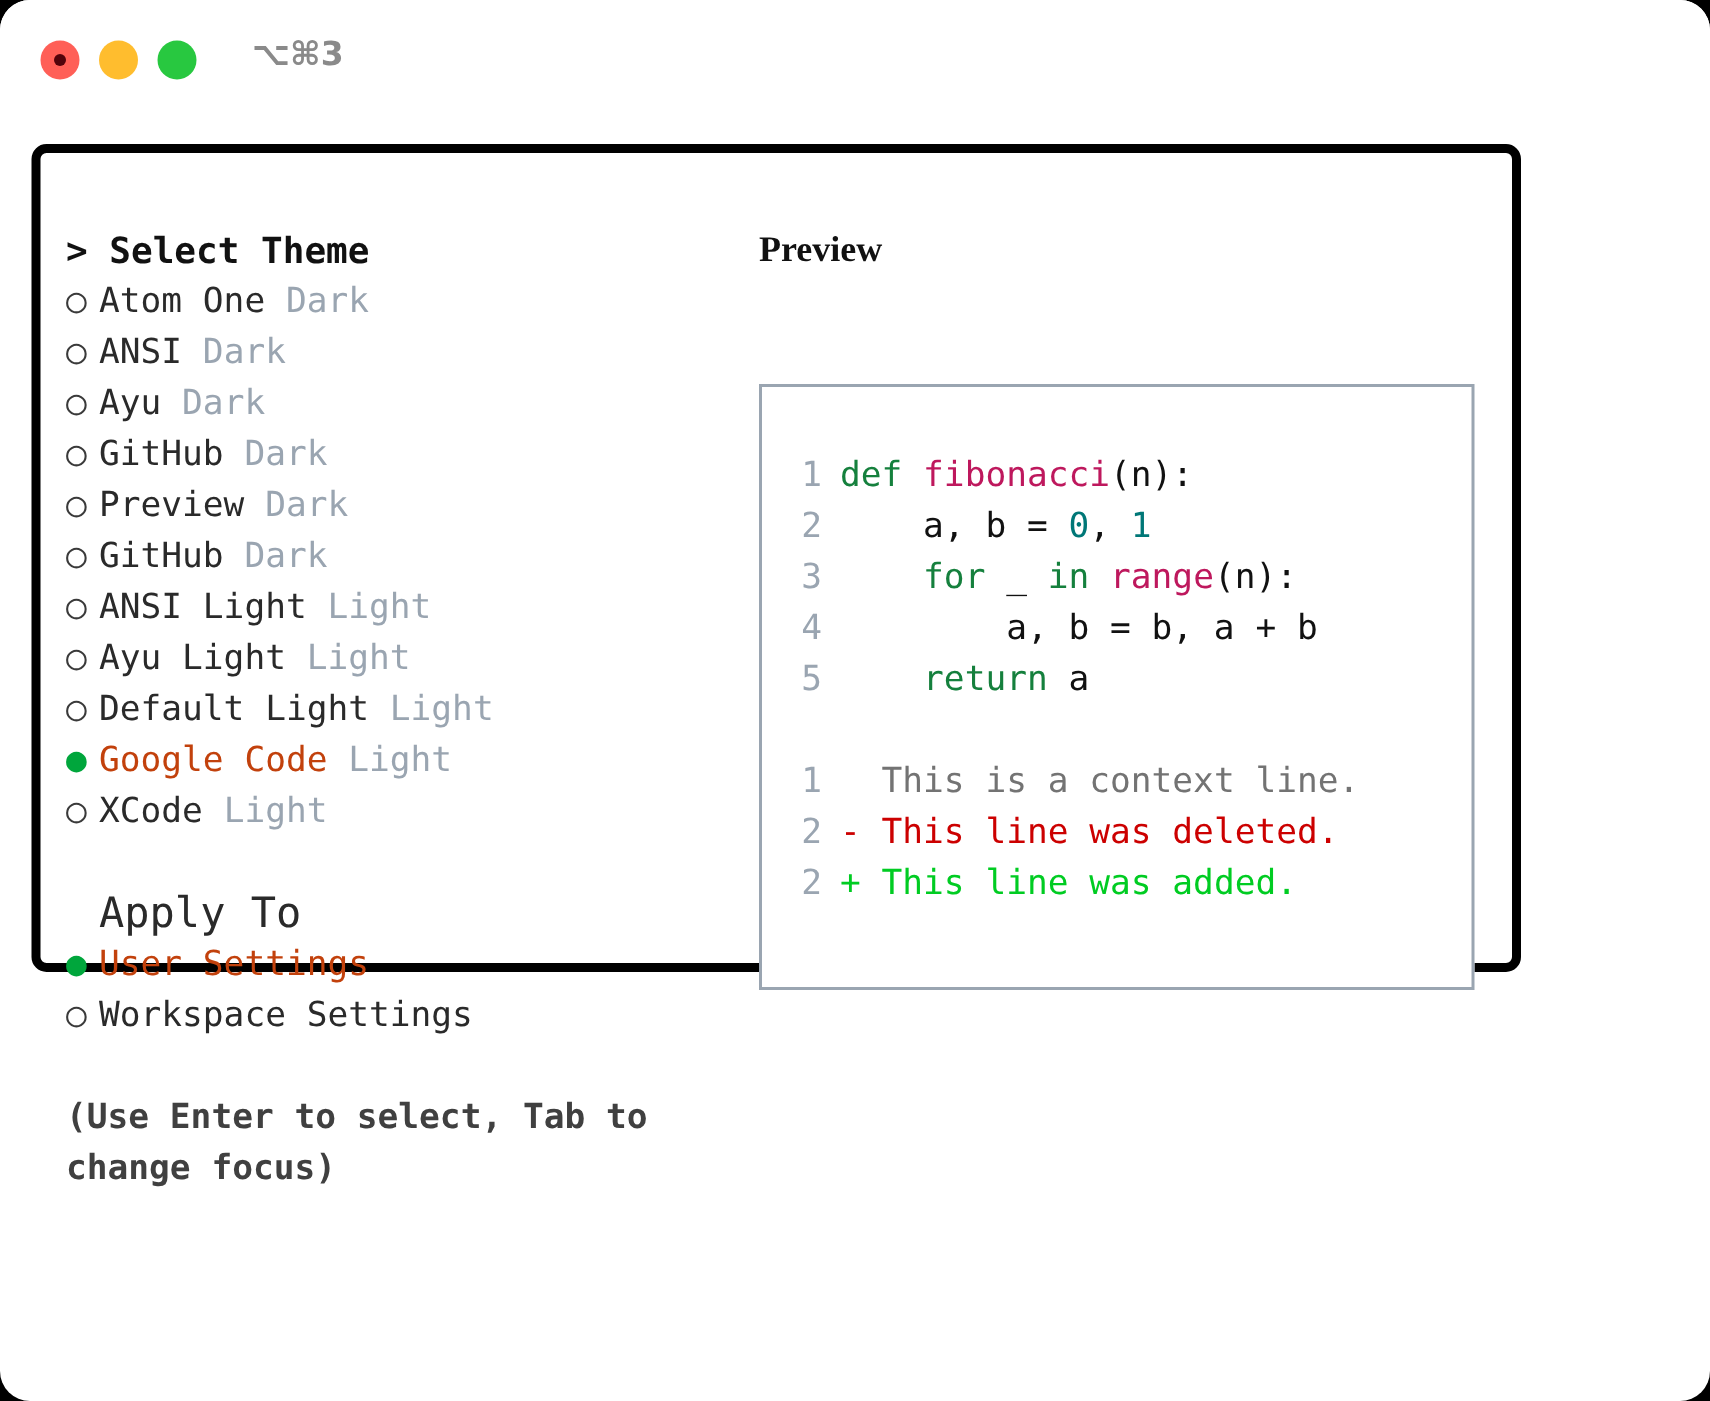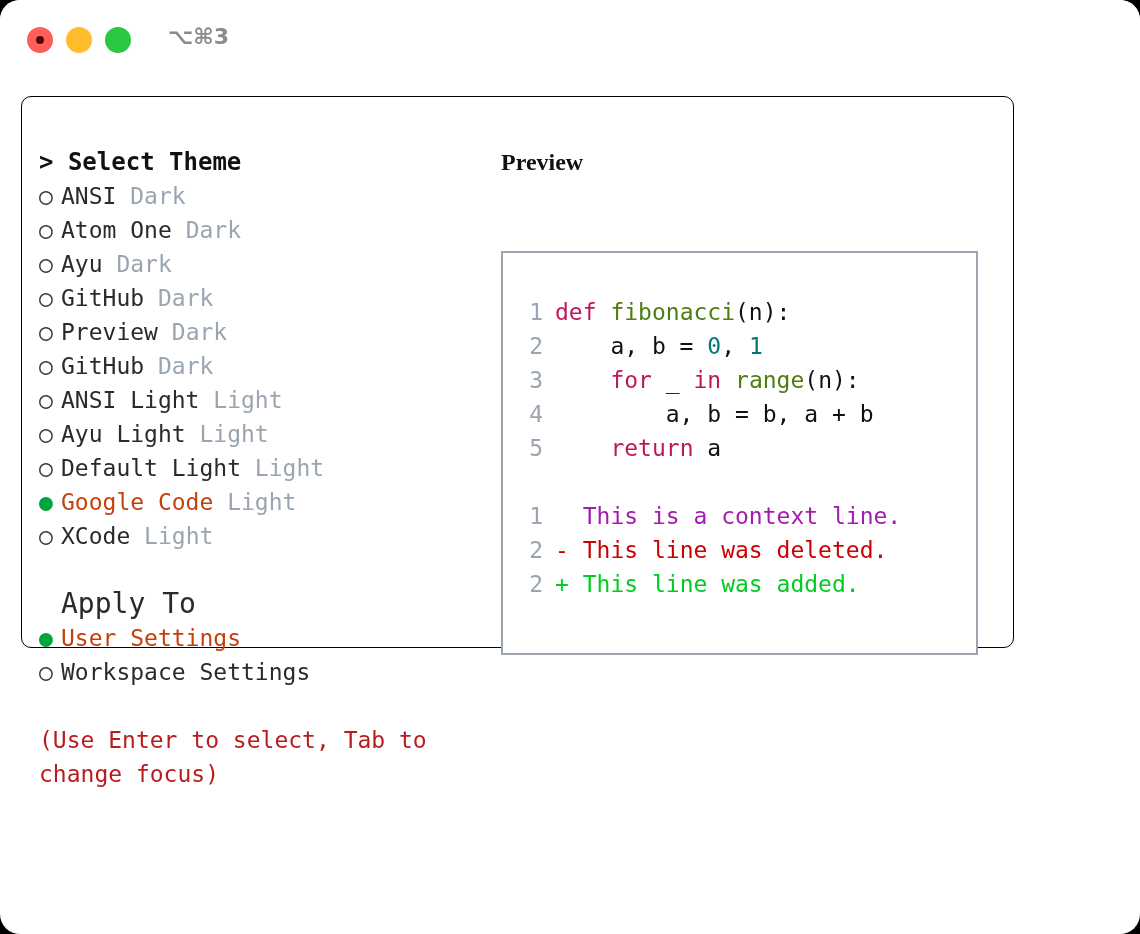--- a/index.html
+++ b/index.html
@@ -50,21 +50,21 @@
     color: #8a8a8a;
     letter-spacing: 0px;
     font-family: "DejaVu Sans", sans-serif;
   }
 
   
   #content-panel {
     position: absolute;
     left: 21px; top: 96px;
     width: 993px; height: 552px;
-    border: 1px solid #000000;
+    border: 6px solid #000000;
     border-radius: 10px;
     background: #ffffff;
   }
 
   
   #left-col {
     position: absolute;
     left: 17px; top: 48px;
     width: 450px;
   }
@@ -101,24 +101,25 @@
     color: #2a2a2a;
     white-space: pre;
     padding-left: 22px;
   }
 
   #spacer-2 { height: 34px; }
 
   #hint {
     font-size: 23px;
     line-height: 34px;
-    color: #b91c1c;
+    color: #404040;
     width: 415px;
     white-space: pre-wrap;
     word-break: normal;
+    font-weight: bold;
   }
 
   
   #right-col {
     position: absolute;
     left: 479px; top: 48px;
     width: 500px;
   }
   #preview-title {
     font-size: 24px;
@@ -144,25 +145,25 @@
     line-height: 34px;
   }
   .code-line { white-space: pre; }
   .lnum {
     display: inline-block;
     width: 26px;
     text-align: right;
     color: #9aa5b1;
     margin-right: 12px;
   }
-  .kw   { color: #be185d; }
-  .fn   { color: #4d7c0f; }
+  .kw   { color: #15803d; }
+  .fn   { color: #be185d; }
   .num  { color: #007777; }
   .plain{ color: #111111; }
-  .ctx  { color: #a21caf; }
+  .ctx  { color: #737373; }
   .del  { color: #cc0000; }
   .add  { color: #00cc22; }
   .blankline { height: 34px; }
 </style>
 </head>
 <body>
 
 <div id="window">
 
   <div id="titlebar">
@@ -173,22 +174,22 @@
     <div id="shortcut">⌥⌘3</div>
   </div>
 
   <div id="content-panel">
 
     <div id="left-col">
 
       <div id="theme-header" class="mono">&gt; Select Theme</div>
 
       <div id="theme-list">
+          <div class="theme-row"><span class="marker marker-off">○</span><span>Atom One</span><span class="row-tag"> Dark</span></div>
           <div class="theme-row"><span class="marker marker-off">○</span><span>ANSI</span><span class="row-tag"> Dark</span></div>
-          <div class="theme-row"><span class="marker marker-off">○</span><span>Atom One</span><span class="row-tag"> Dark</span></div>
           <div class="theme-row"><span class="marker marker-off">○</span><span>Ayu</span><span class="row-tag"> Dark</span></div>
           <div class="theme-row"><span class="marker marker-off">○</span><span>GitHub</span><span class="row-tag"> Dark</span></div>
           <div class="theme-row"><span class="marker marker-off">○</span><span>Preview</span><span class="row-tag"> Dark</span></div>
           <div class="theme-row"><span class="marker marker-off">○</span><span>GitHub</span><span class="row-tag"> Dark</span></div>
           <div class="theme-row"><span class="marker marker-off">○</span><span>ANSI Light</span><span class="row-tag"> Light</span></div>
           <div class="theme-row"><span class="marker marker-off">○</span><span>Ayu Light</span><span class="row-tag"> Light</span></div>
           <div class="theme-row"><span class="marker marker-off">○</span><span>Default Light</span><span class="row-tag"> Light</span></div>
           <div class="theme-row"><span class="marker marker-on">●</span><span class="row-name-on">Google Code</span><span class="row-tag"> Light</span></div>
           <div class="theme-row"><span class="marker marker-off">○</span><span>XCode</span><span class="row-tag"> Light</span></div>
         </div>

